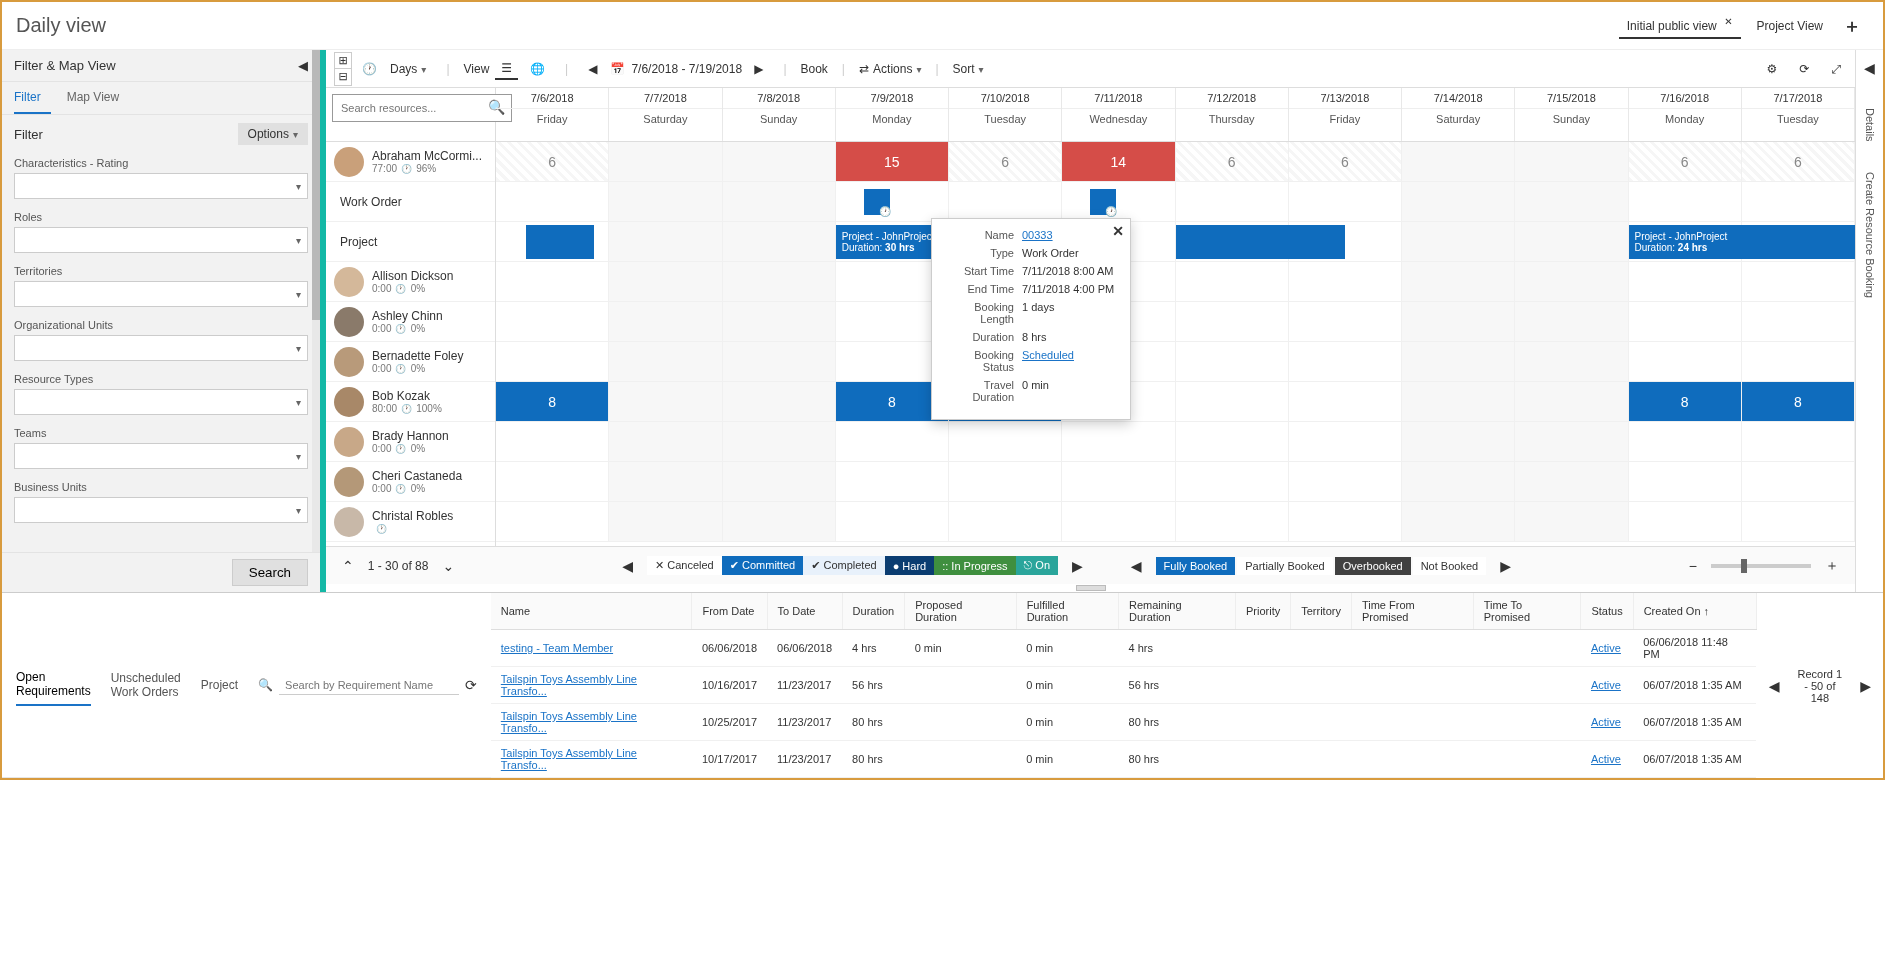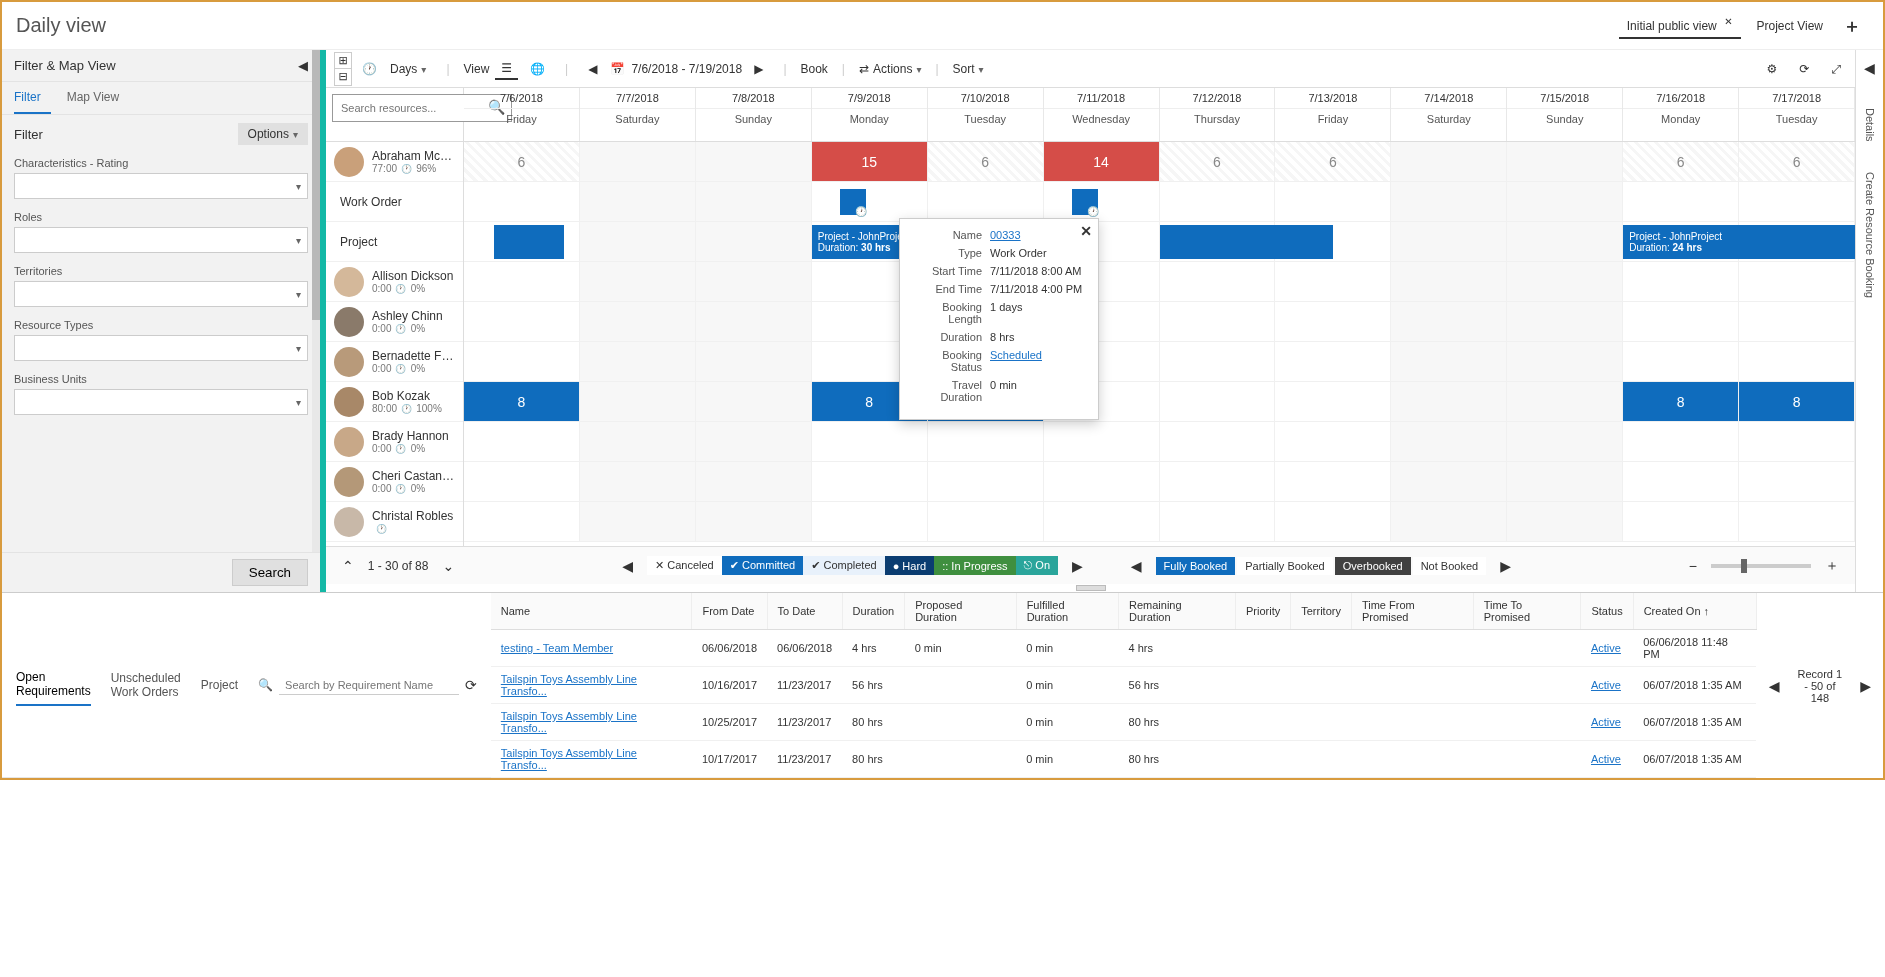--- a/index.html
+++ b/index.html
@@ -46,21 +46,21 @@
 .tb-sep { color: #ccc; padding: 0 4px; }
 .tb-btn { padding: 3px 6px; cursor: pointer; display: flex; align-items: center; gap: 4px; font-size: 12px; }
 .tb-icon { width: 16px; height: 16px; display: inline-flex; align-items: center; justify-content: center; }
 .expand-collapse { display: flex; flex-direction: column; border: 1px solid #ccc; }
 .ec-btn { width: 16px; height: 16px; font-size: 11px; text-align: center; line-height: 14px; cursor: pointer; border-bottom: 1px solid #ccc; }
 .ec-btn:last-child { border-bottom: none; }
 .toolbar-right { margin-left: auto; display: flex; align-items: center; gap: 10px; }
 
 
 .grid-wrap { flex: 1; display: flex; min-height: 0; }
-.resource-col { width: 138px; border-right: 1px solid #ddd; display: flex; flex-direction: column; }
+.resource-col { width: 170px; border-right: 1px solid #ddd; display: flex; flex-direction: column; }
 .search-res { padding: 6px; border-bottom: 1px solid #ddd; height: 54px; display: flex; align-items: flex-start; }
 .search-res-input { flex: 1; border: 1px solid #999; height: 28px; padding: 0 28px 0 8px; font-size: 11px; position: relative; }
 .search-res-wrap { position: relative; flex: 1; }
 .search-mag { position: absolute; right: 6px; top: 5px; font-size: 14px; }
 .resource-list { flex: 1; overflow-y: auto; }
 .resource-row { display: flex; align-items: center; padding: 4px 8px; border-bottom: 1px solid #f0f0f0; height: 40px; gap: 8px; }
 .resource-sub { padding-left: 14px; font-size: 12px; height: 40px; display: flex; align-items: center; border-bottom: 1px solid #f0f0f0; }
 .avatar { width: 30px; height: 30px; border-radius: 50%; background: #ccc; flex-shrink: 0; background-size: cover; }
 .res-info { flex: 1; min-width: 0; }
 .res-name { font-size: 12px; white-space: nowrap; overflow: hidden; text-overflow: ellipsis; }
@@ -172,21 +172,29 @@
     </div>
           <div class="filter-group">
       <div class="filter-label">Roles</div>
       <div class="filter-select caret-down"></div>
     </div>
           <div class="filter-group">
       <div class="filter-label">Territories</div>
       <div class="filter-select caret-down"></div>
     </div>
           <div class="filter-group">
+      <div class="filter-label">Organizational Units</div>
+      <div class="filter-select caret-down"></div>
+    </div>
+          <div class="filter-group">
       <div class="filter-label">Resource Types</div>
+      <div class="filter-select caret-down"></div>
+    </div>
+          <div class="filter-group">
+      <div class="filter-label">Teams</div>
       <div class="filter-select caret-down"></div>
     </div>
           <div class="filter-group">
       <div class="filter-label">Business Units</div>
       <div class="filter-select caret-down"></div>
     </div>
         </div>
       <div class="lp-scroll">
           <div class="lp-thumb" style="top:0;height:270px"></div>
         </div>

